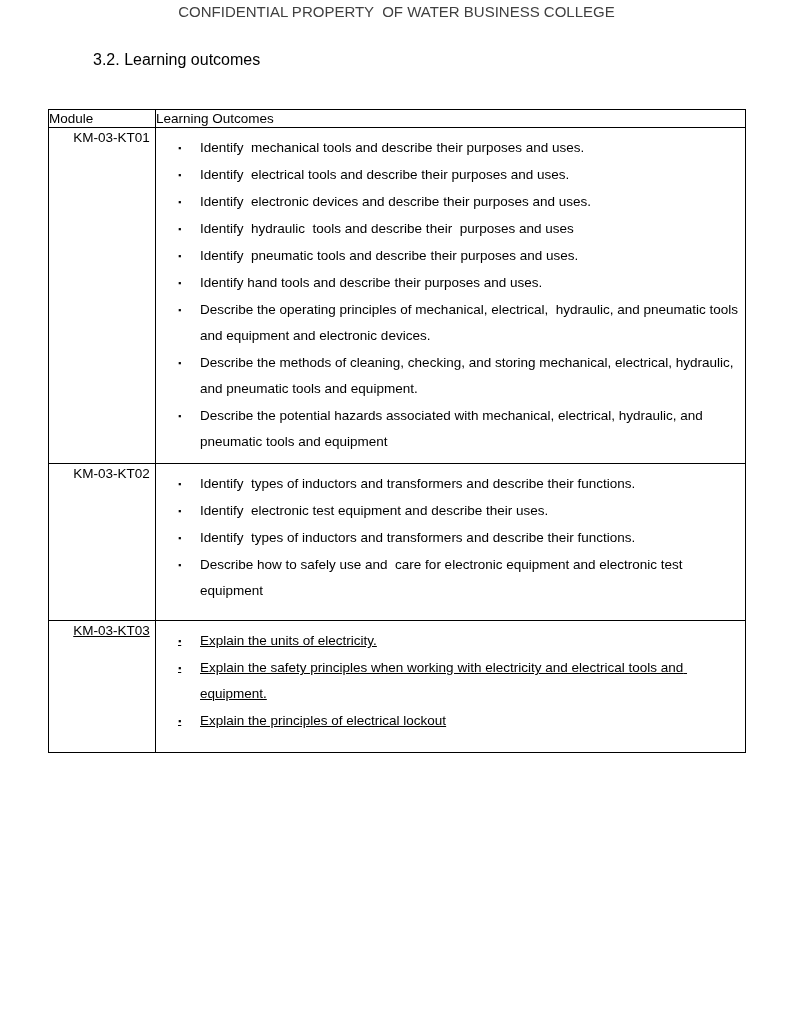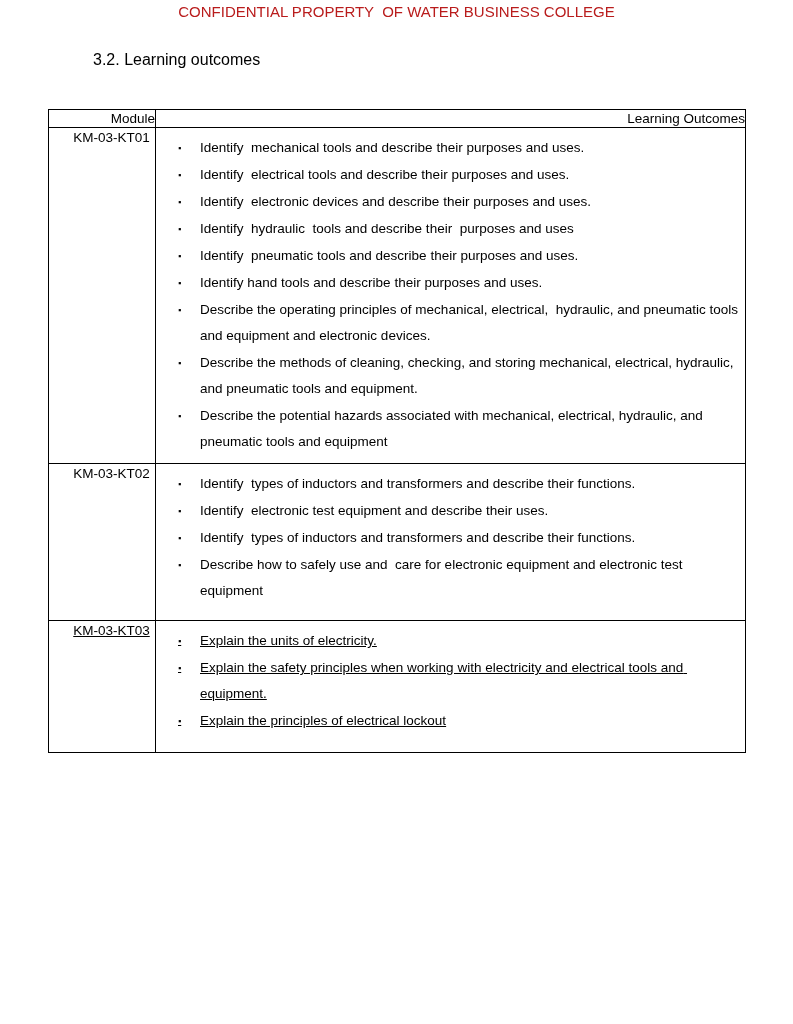--- a/index.html
+++ b/index.html
@@ -7,21 +7,21 @@
     width: 793px; height: 1024px;
     background: #ffffff;
     color: #000000;
     font-family: "Liberation Sans", sans-serif;
   }
   .page { position: relative; width: 793px; height: 1024px; }
 
   .notice {
     padding-top: 3px;
     text-align: center;
-    color: #b91c1c;
+    color: #404040;
     font-size: 15px;
     white-space: pre-wrap;
   }
   .section-title {
     margin: 31px 0 0 93px;
     font-size: 16px;
   }
 
   table.outcomes-table {
     margin: 40px 0 0 48px;
@@ -31,21 +31,21 @@
   }
   .outcomes-table th, .outcomes-table td {
     border: 1px solid #000000;
     font-weight: normal;
     font-size: 13.5px;
     vertical-align: top;
     padding-left: 19px;
   }
   .outcomes-table th {
     height: 18px;
-    text-align: right;
+    text-align: left;
     padding: 1px 0;
   }
   .col-module { width: 107px; }
   td.module-cell {
     text-align: center;
     padding-top: 2px;
     height: 100%;
   }
   td.outcomes-cell {
     padding: 7px 6px 4px 20px;

